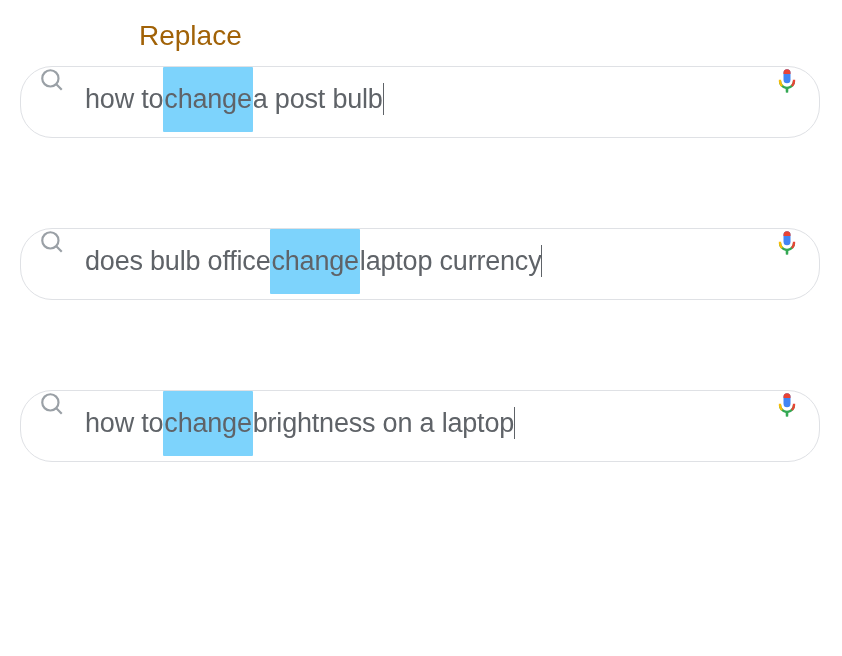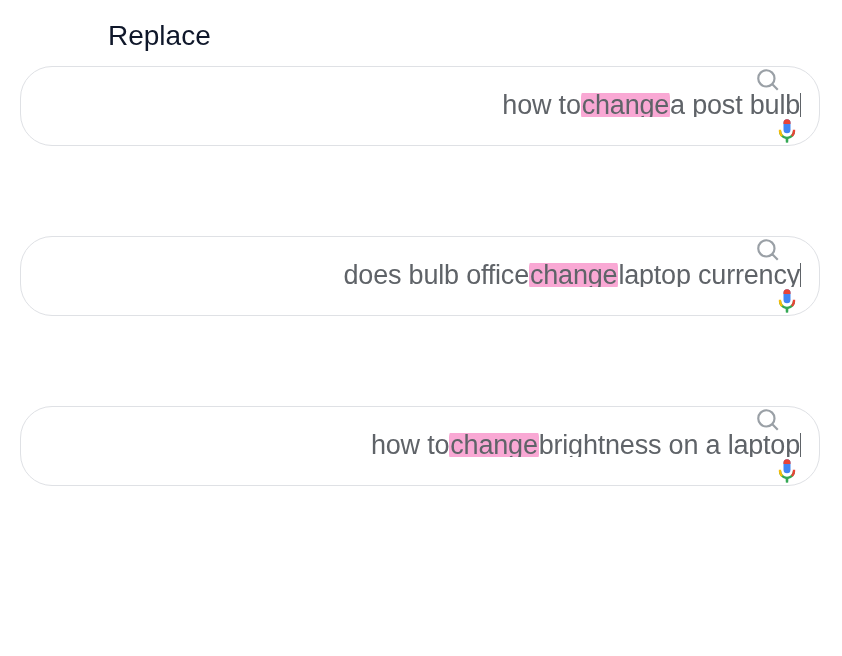--- a/index.html
+++ b/index.html
@@ -13,42 +13,41 @@
       height: 656px;
       background: #fff;
       font-family: Arial, sans-serif;
     }
 
     .container {
       padding: 10px 20px;
     }
 
     .label {
-      color: #0f172a;
+      color: #a16207;
       font-size: 28px;
       font-weight: 400;
-      margin-left: 88px;
+      margin-left: 119px;
       margin-top: 22px;
       margin-bottom: 14px;
     }
 
     .label-first {
       margin-top: 10px;
     }
 
     .search-bar {
       display: flex;
-      align-items: flex-end;
+      align-items: flex-start;
       width: 800px;
-      height: 80px;
+      height: 72px;
       border: 1px solid #dfe1e5;
       border-radius: 32px;
       padding: 0 18px;
       background: #fff;
-      flex-direction: column;
     }
 
     .search-icon {
       flex-shrink: 0;
       width: 26px;
       height: 26px;
       margin-right: 20px;
     }
 
     .search-text {
@@ -56,23 +55,23 @@
       font-size: 27px;
       color: #5f6368;
       letter-spacing: -0.2px;
       white-space: nowrap;
       overflow: hidden;
       display: flex;
       align-items: center;
     }
 
     .highlight {
-      background-color: #f9a8d4;
-      border-radius: 10px;
-      padding: 3px 1px;
+      background-color: #7dd3fc;
+      border-radius: 1px;
+      padding: 17px 1px;
     }
 
     .cursor {
       display: inline-block;
       width: 1px;
       height: 32px;
       background: #5f6368;
       vertical-align: middle;
       margin-left: 0px;
       position: relative;

